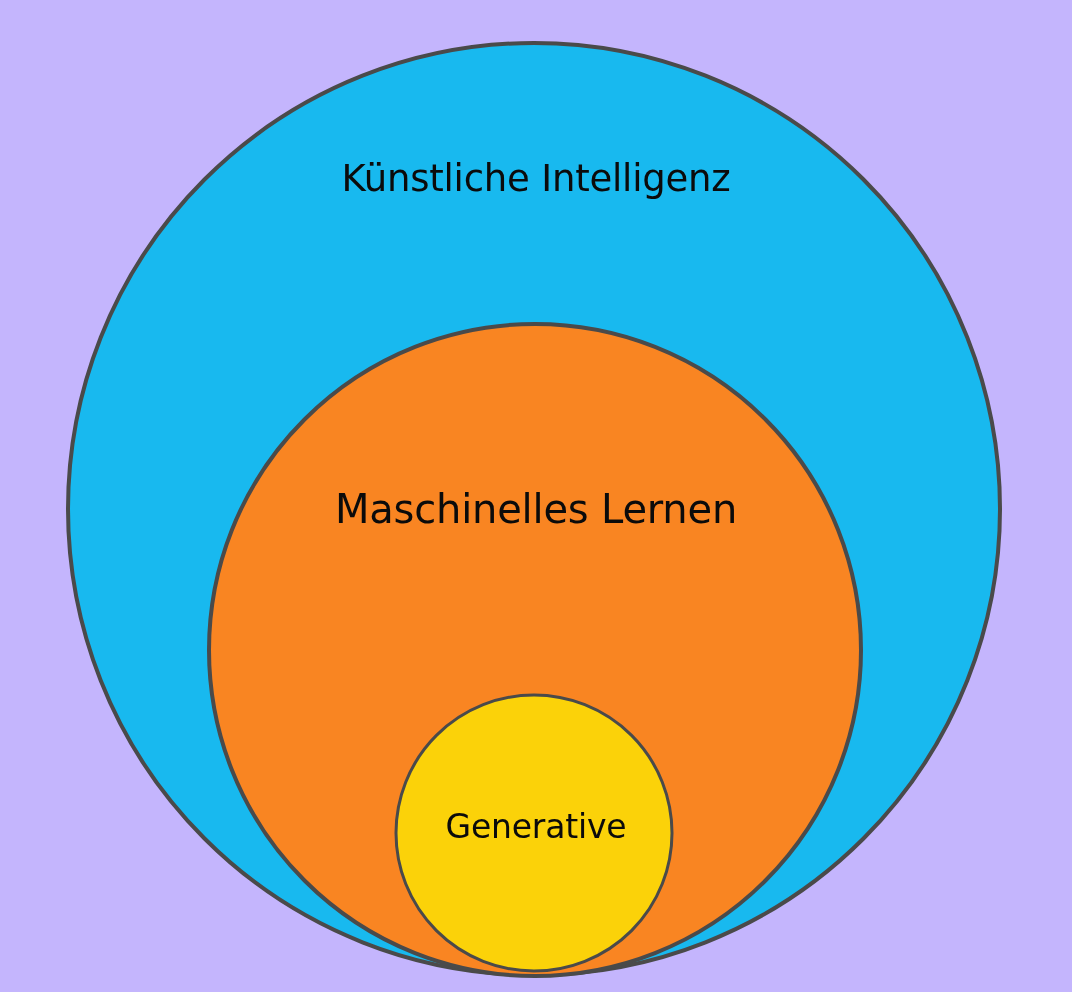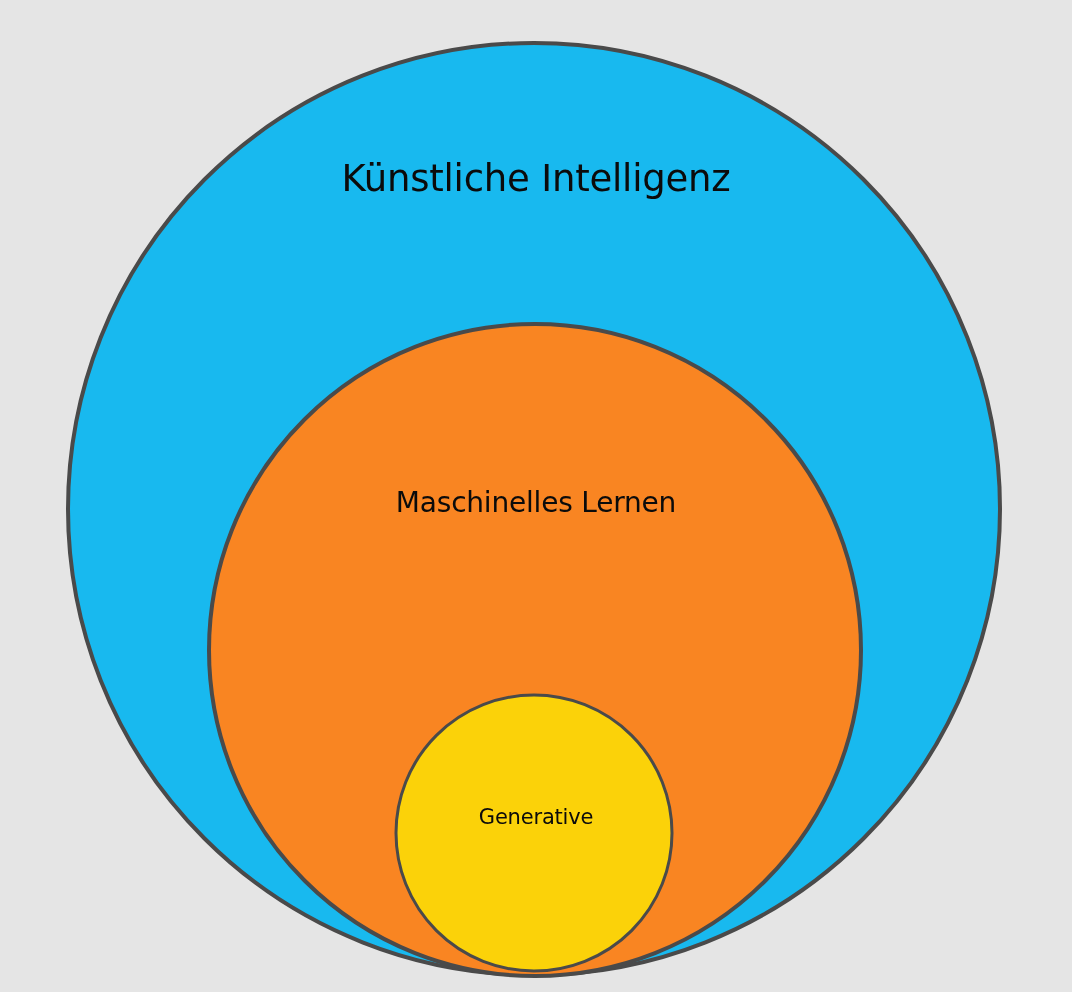--- a/index.html
+++ b/index.html
@@ -49,38 +49,38 @@
   .label-outer {
     left: 0;
     width: 1072px;
     top: 160px;
     font-size: 37px;
   }
   .label-middle {
     left: 0;
     width: 1072px;
     top: 488px;
-    font-size: 28px;
+    font-size: 40px;
   }
   .label-inner {
     left: 0;
     width: 1072px;
     top: 802px;
-    font-size: 21px;
+    font-size: 33px;
     line-height: 1.52;
     white-space: normal;
   }
   .label-inner .inner-line {
     display: block;
   }
 </style>
 </head>
 <body>
 
-<div class="diagram-canvas" style="background: #e5e5e5;">
+<div class="diagram-canvas" style="background: #c4b5fd;">
 
   <svg class="diagram-svg" viewBox="0 0 1072 992" xmlns="http://www.w3.org/2000/svg">
     <circle id="circle-outer" cx="534" cy="509" r="466" fill="#18b9ef" stroke="#4a4a4a" stroke-width="4"></circle>
     <circle id="circle-middle" cx="535" cy="650" r="326" fill="#f98522" stroke="#4a4a4a" stroke-width="4"></circle>
     <circle id="circle-inner" cx="534" cy="833" r="138" fill="#fbd209" stroke="#4a4a4a" stroke-width="3"></circle>
   </svg>
 
   <div class="label-layer">
     <div class="circle-label label-outer" style="color: rgb(11, 11, 11);">Künstliche Intelligenz</div>
 

